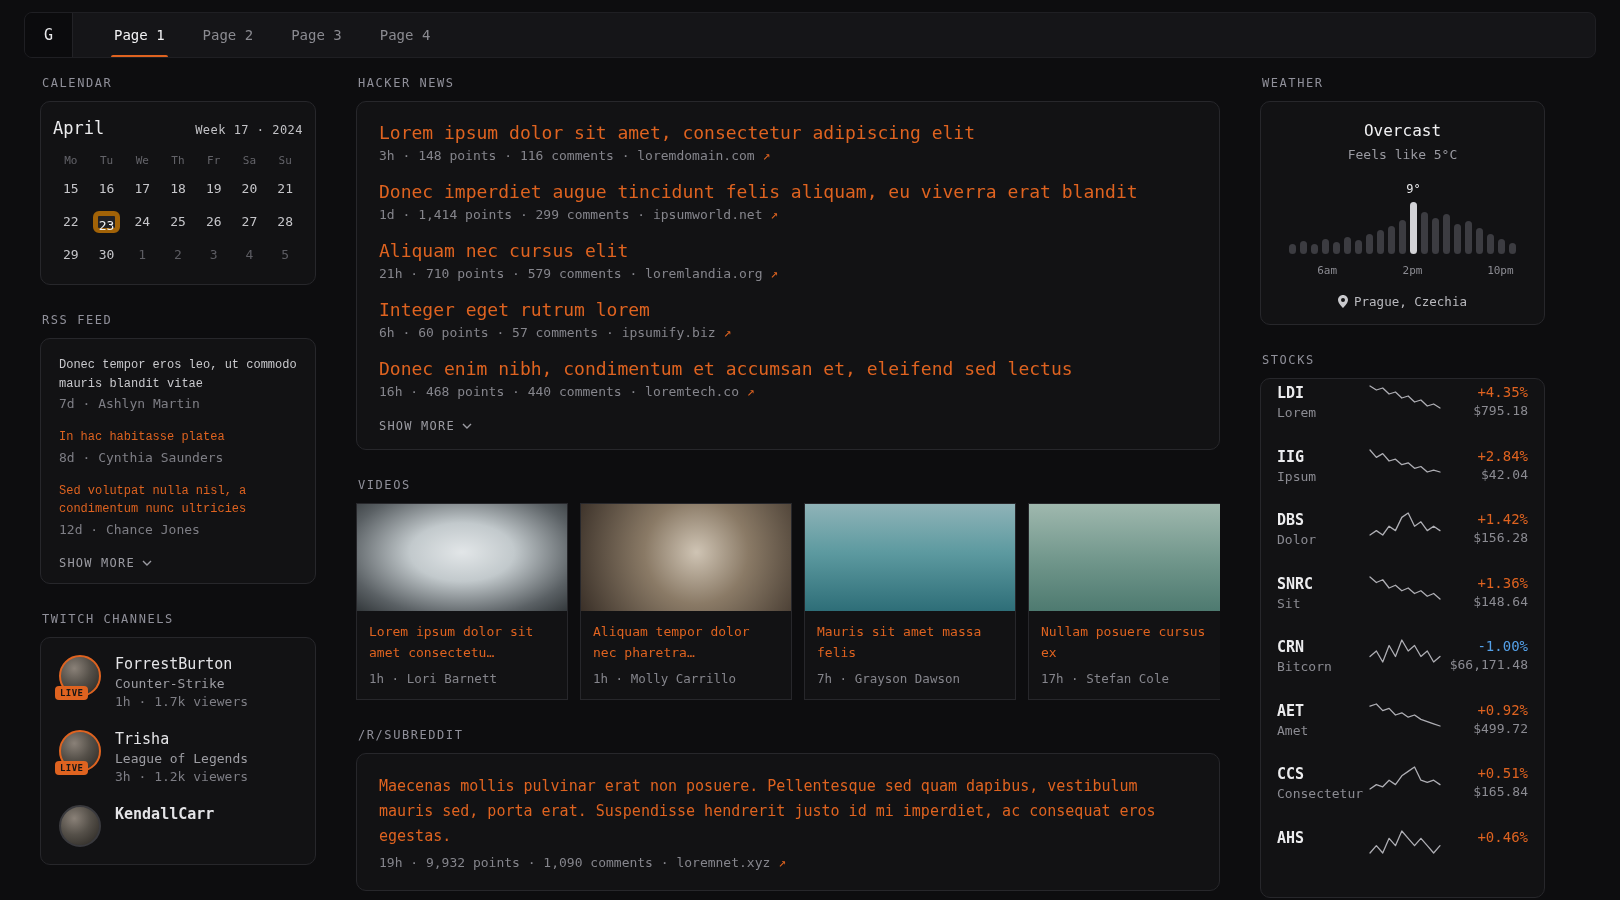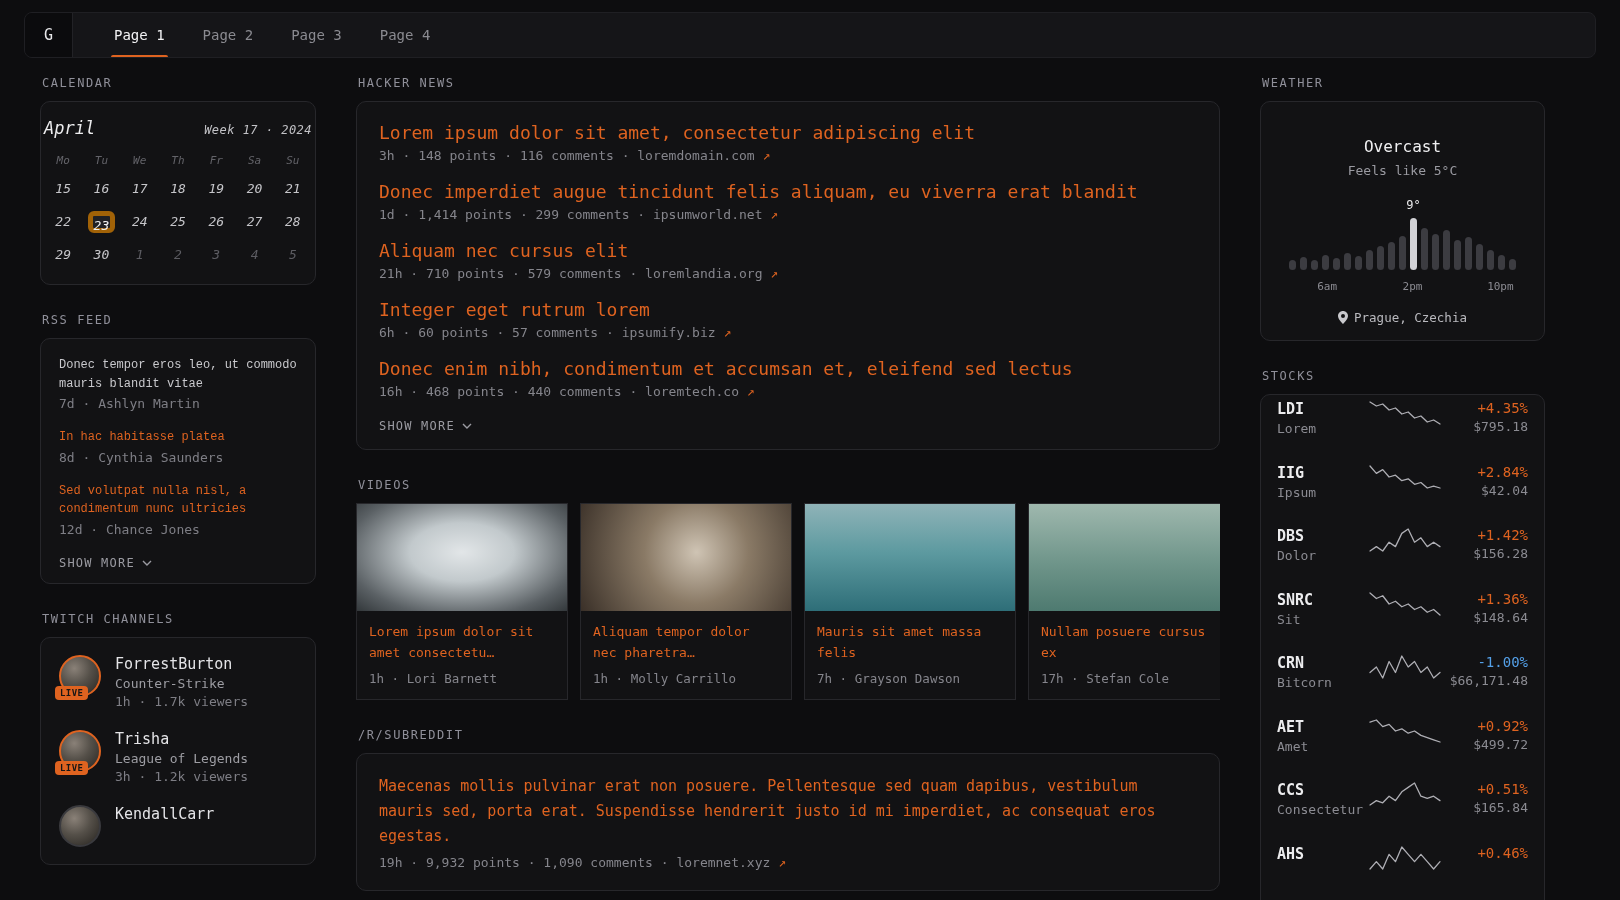--- a/index.html
+++ b/index.html
@@ -71,21 +71,21 @@
     letter-spacing:0.13em;
     color:#90909a;
     margin:0 0 11px 2px;
   }
   .card{
     background:var(--card-bg);
     border:1px solid var(--border);
     border-radius:10px;
   }
   
-  .cal-card{padding:16px 3px 18px;font-style:italic;}
+  .cal-card{padding:16px 12px 18px;}
   .cal-head{display:flex;justify-content:space-between;align-items:baseline;}
   .cal-month{font-size:17px;color:#ececee;}
   .cal-week{font-size:12px;color:#c2c2c6;letter-spacing:0.04em;}
   .cal-grid{
     display:grid;grid-template-columns:repeat(7,1fr);
     margin-top:16px;row-gap:11px;
     justify-items:center;align-items:center;
   }
   .dow{font-size:11px;color:#636369;}
   .day{
@@ -106,21 +106,21 @@
   .show-more{
     display:inline-flex;align-items:center;gap:7px;
     font-size:12px;letter-spacing:0.1em;color:#9b9ba2;
     cursor:pointer;margin-top:2px;
   }
   .chev{width:10px;height:6px;display:inline-block;}
   .chev svg{display:block;}
   
   .twitch-card{padding:17px 18px;}
   .tw-row{display:flex;gap:14px;margin-bottom:21px;cursor:pointer;}
-  .tw-row:last-child{margin-bottom:0;}
+  .tw-row:last-child{margin-bottom:0;font-weight:bold;}
   .tw-avatar{
     width:42px;height:42px;border-radius:50%;flex:none;position:relative;
     background:radial-gradient(circle at 35% 30%,#8a8178 0%,#555049 45%,#26231f 100%);
     border:2px solid #3a3a3e;
   }
   .tw-row.live .tw-avatar{border-color:var(--accent);}
   .live-badge{
     position:absolute;left:-6px;bottom:-5px;
     background:var(--accent);color:#161616;
     font-size:9px;font-weight:bold;letter-spacing:0.05em;
@@ -152,21 +152,21 @@
     padding:11px 12px 0;
     font-size:13px;line-height:1.6;color:var(--accent);
     height:53px;overflow:hidden;cursor:pointer;
   }
   .v-meta{padding:7px 12px 13px;font-size:12.5px;color:var(--muted);}
   
   .sub-card{padding:20px 22px;}
   .sub-title{font-size:15px;line-height:1.65;color:var(--accent);cursor:pointer;}
   .sub-meta{font-size:13px;color:var(--muted);margin-top:7px;}
   
-  .weather-card{padding:35px 16px 15px;text-align:center;}
+  .weather-card{padding:19px 16px 15px;text-align:center;}
   .w-cond{font-size:16px;color:#f0f0f2;}
   .w-feels{font-size:13px;color:#9a9aa1;margin-top:7px;}
   .w-bars{
     height:56px;display:flex;align-items:flex-end;justify-content:center;
     gap:4px;margin-top:36px;
   }
   .wbar{width:7px;border-radius:3.5px;background:#3c3c41;position:relative;flex:none;}
   .wbar.current{background:#d2d2d6;}
   .temp-label{
     position:absolute;top:-20px;left:50%;transform:translateX(-50%);

